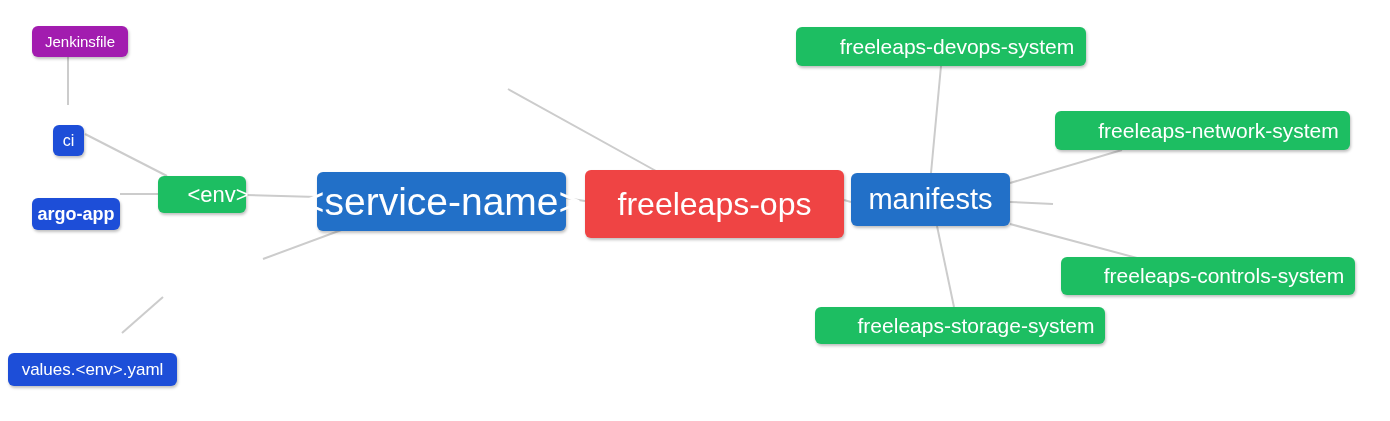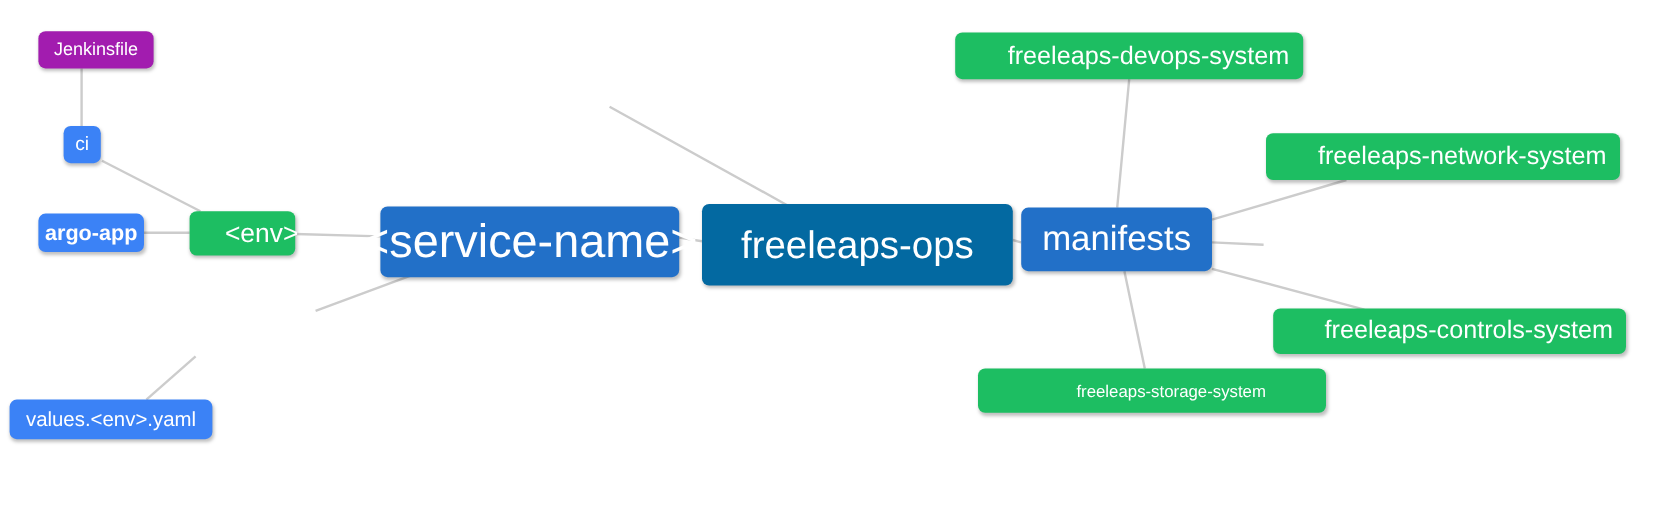--- a/index.html
+++ b/index.html
@@ -19,38 +19,38 @@
     align-items:center;
     justify-content:center;
     color:#ffffff;
     border-radius:6px;
     box-shadow:1px 2px 3px rgba(0,0,0,0.25);
     white-space:nowrap;
     cursor:default;
     box-sizing:border-box;
   }
   .orange{background:#a21caf;margin-left:12px;}
-  .red{background:#3b82f6;}
+  .red{background:#1d4ed8;margin-top:20px;}
   .green{background:#1DBE62;padding-left:32px;}
   .blue{background:#2270C8;}
-  .dark{background:#0369a1;}
+  .dark{background:#ef4444;}
 
   #n-jenkinsfile        {left:20px;  top:26px;  width:96px;  height:31px; font-size:15px;}
   #n-ci                 {left:53px;  top:105px; width:31px;  height:31px; font-size:16px;}
   #n-argo-app           {left:32px;  top:178px; width:88px;  height:32px; font-size:18px;font-weight:bold;}
   #n-env                {left:158px; top:176px; width:88px;  height:37px; font-size:22px;}
   #n-service-name       {left:317px; top:172px; width:249px; height:59px; font-size:39px;text-align:center;}
   #n-first-class-pipeline{left:314px;top:37px;  width:276px; height:51px; font-size:29px;}
   #n-freeleaps-ops      {left:585px; top:170px; width:259px; height:68px; font-size:32px;}
   #n-manifests          {left:851px; top:173px; width:159px; height:53px; font-size:29px;}
   #n-devops-system      {left:796px; top:27px;  width:290px; height:39px; font-size:21px;}
   #n-network-system     {left:1055px;top:111px; width:295px; height:39px; font-size:21px;}
   #n-monitoring-system  {left:1053px;top:187px; width:320px; height:37px; font-size:21px;}
   #n-controls-system    {left:1061px;top:257px; width:294px; height:38px; font-size:21px;}
-  #n-storage-system     {left:815px; top:307px; width:290px; height:37px; font-size:14px;}
+  #n-storage-system     {left:815px; top:307px; width:290px; height:37px; font-size:21px;}
   #n-helm-pkg           {left:147px; top:258px; width:116px; height:39px; font-size:22px;}
   #n-values-env-yaml    {left:8px;   top:333px; width:169px; height:33px; font-size:17px;}
 </style>
 </head>
 <body>
 
 <div id="canvas">
 
   <svg id="edges" xmlns="http://www.w3.org/2000/svg">
     <line x1="68" y1="57" x2="68" y2="105"></line>

